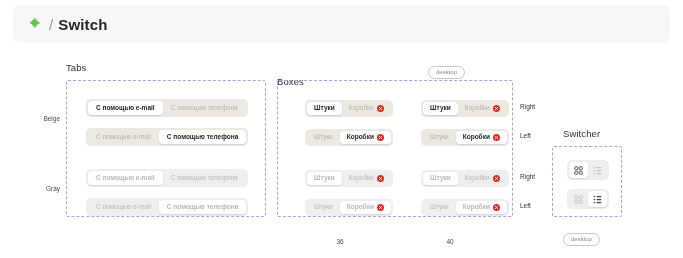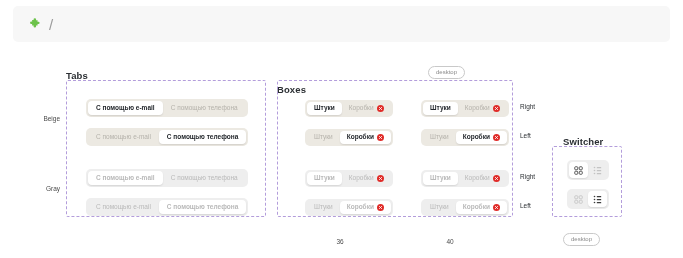--- a/index.html
+++ b/index.html
@@ -28,23 +28,22 @@
   .header-title {
     font-size: 15px; color: #23272c; font-weight: 700;
     letter-spacing: .2px; line-height: 1;
   }
 
   
   .canvas { position: absolute; left: 0; top: 42px; width: 683px; height: 216px; }
 
   .section-title {
     position: absolute;
-    font-size: 9.5px; color: #2b2f33; font-weight: 700;
+    font-size: 9.5px; color: #2b2f33; font-weight: 400;
     letter-spacing: .1px;
-    margin-top: 8px;
   }
   .dashed {
     position: absolute;
     border: 1px dashed #b39ddb;
     border-radius: 2px;
   }
   .row-label {
     position: absolute;
     font-size: 6.5px; color: #4a4a4a; text-align: right;
   }
@@ -121,20 +120,21 @@
 
 <div id="root">
 
   <div class="header">
     <span>
       <svg class="puzzle-icon" viewBox="0 0 24 24" fill="#6cc24a">
         <path d="M10 2a2.2 2.2 0 0 1 2.2 2.2c0 .5-.2.9-.4 1.3h2.9v2.9c.4-.2.8-.4 1.3-.4A2.2 2.2 0 0 1 18.2 10a2.2 2.2 0 0 1-2.2 2.2c-.5 0-.9-.2-1.3-.4v2.9h-2.9c.2.4.4.8.4 1.3A2.2 2.2 0 0 1 10 18.2a2.2 2.2 0 0 1-2.2-2.2c0-.5.2-.9.4-1.3H5.3v-2.9c-.4.2-.8.4-1.3.4A2.2 2.2 0 0 1 1.8 10 2.2 2.2 0 0 1 4 7.8c.5 0 .9.2 1.3.4V5.3h2.9c-.2-.4-.4-.8-.4-1.3A2.2 2.2 0 0 1 10 2z"></path>
       </svg>
     </span>
     <span class="header-sep">/</span>
+    <span class="header-title">Switch</span>
   </div>
 
   <div class="canvas">
 
     <div class="section-title" style="left:66px; top:20px;">Tabs</div>
 
     <div class="dashed" style="left:66px; top:38px; width:200px; height:137px;"></div>
 
     <div class="row-label" style="left:28px; top:73px; width:32px;">Beige</div>
     <div class="row-label" style="left:28px; top:143px; width:32px;">Gray</div>

